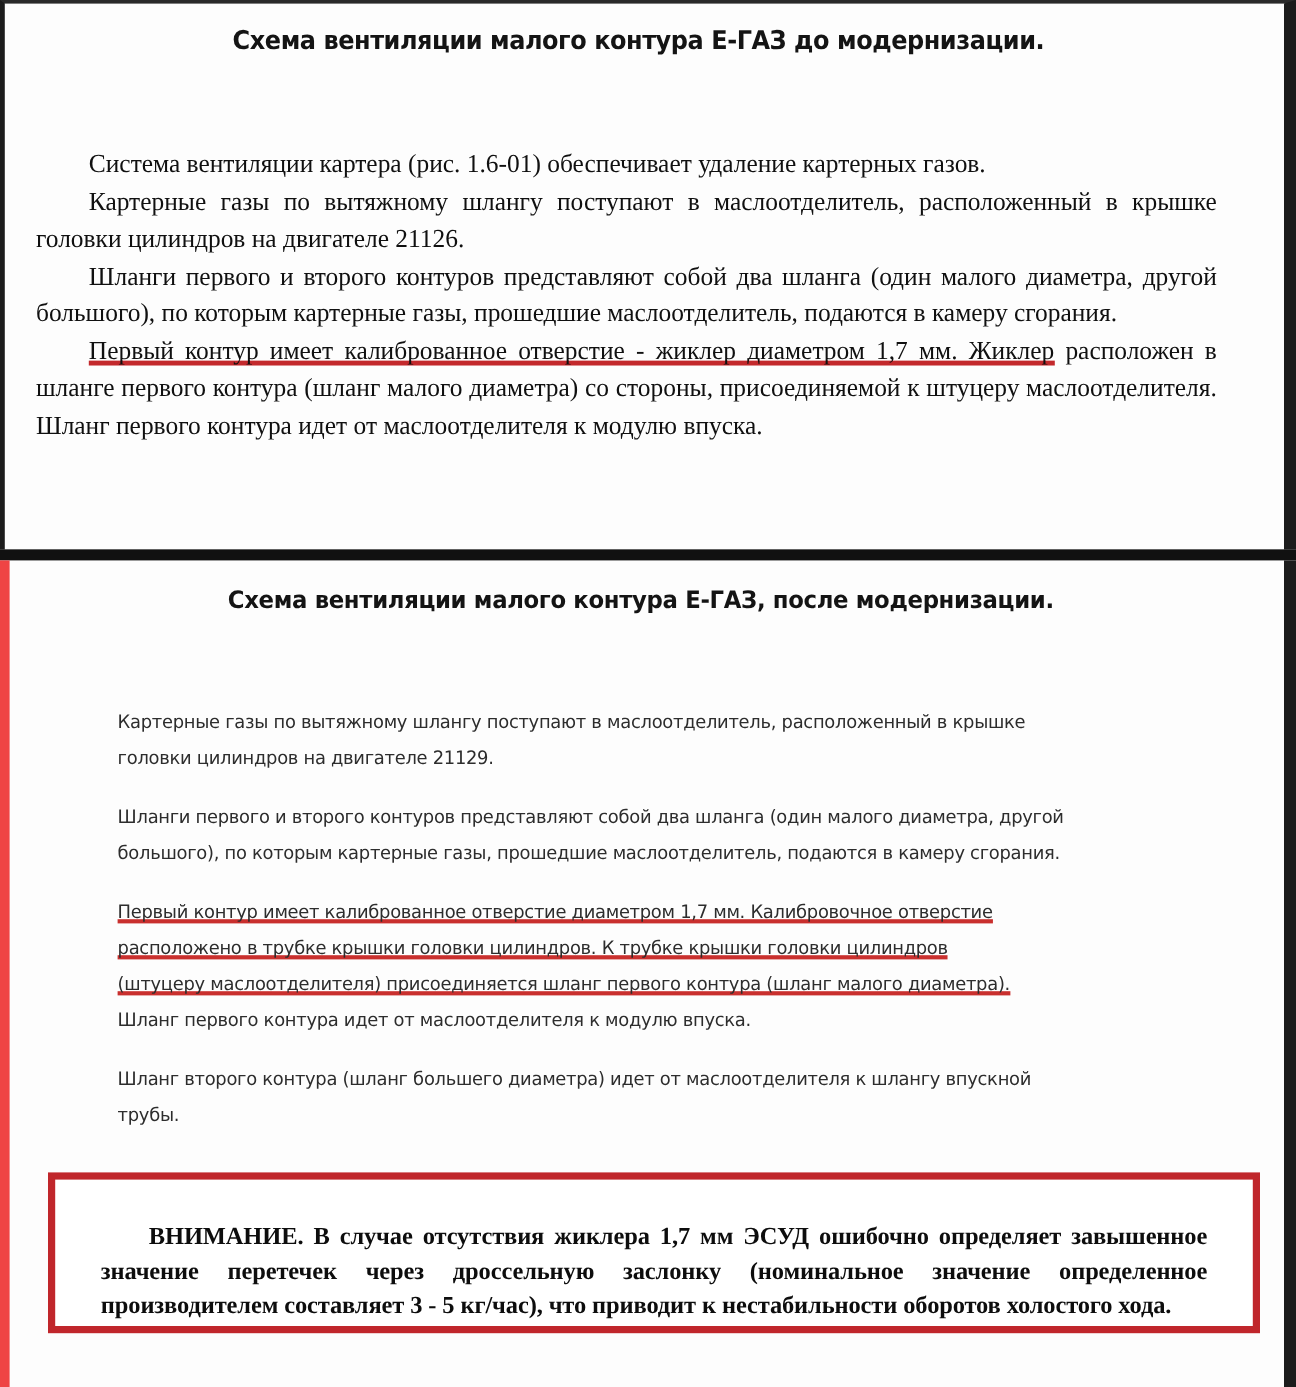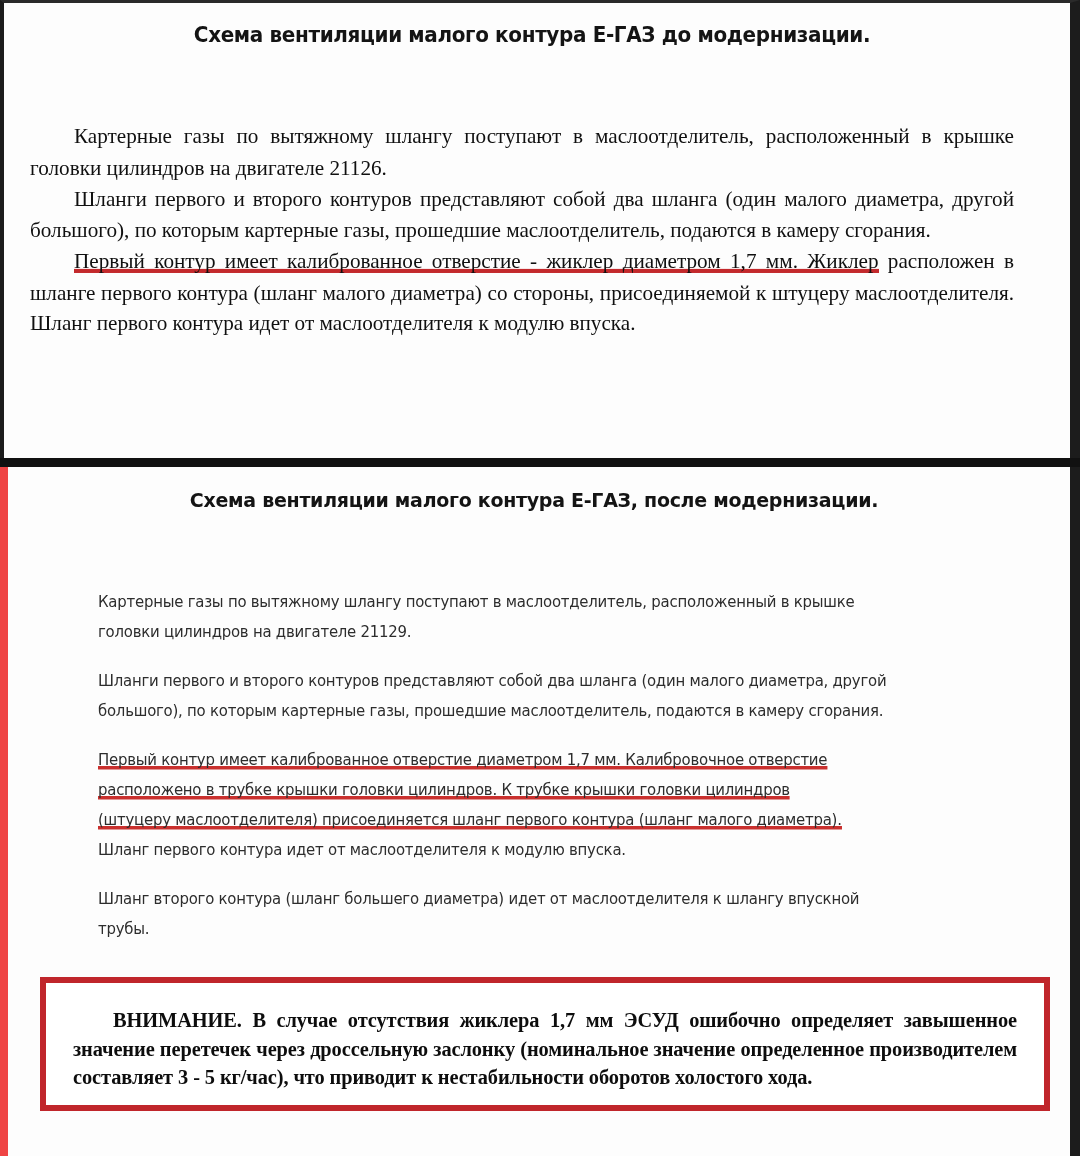--- a/index.html
+++ b/index.html
@@ -166,35 +166,36 @@
     font-family: "Liberation Serif", "DejaVu Serif", serif;
     font-weight: bold;
     font-size: 20.4px;
     line-height: 28.5px;
     color: #0d0d0d;
     text-align: justify;
     text-justify: inter-word;
     letter-spacing: -0.1px;
   }
   .warning-inner p {
-    margin: 5px;
+    margin: 16px;
     text-indent: 40px;
   }
 </style>
 </head>
 <body>
 
 <div id="page">
 
   <div class="section-before">
 
     <div class="title-before">Схема вентиляции малого контура Е-ГАЗ до модернизации.</div>
 
     <div class="body-before">
 
+      <p>Система вентиляции картера (рис. 1.6-01) обеспечивает удаление картерных газов.</p>
 
       <p>Картерные газы по вытяжному шлангу поступают в маслоотделитель, расположенный в крышке головки цилиндров на двигателе 21126.</p>
 
       <p>Шланги первого и второго контуров представляют собой два шланга (один малого диаметра, другой большого), по которым картерные газы, прошедшие маслоотделитель, подаются в камеру сгорания.</p>
 
       <p>
         <span class="ul-red">Первый контур имеет калиброванное отверстие - жиклер диаметром 1,7 мм. Жиклер</span><span> расположен в шланге первого контура (шланг малого диаметра) со стороны, присоединяемой к штуцеру маслоотделителя. Шланг первого контура идет от маслоотделителя к модулю впуска.</span>
       </p>
 
     </div>

